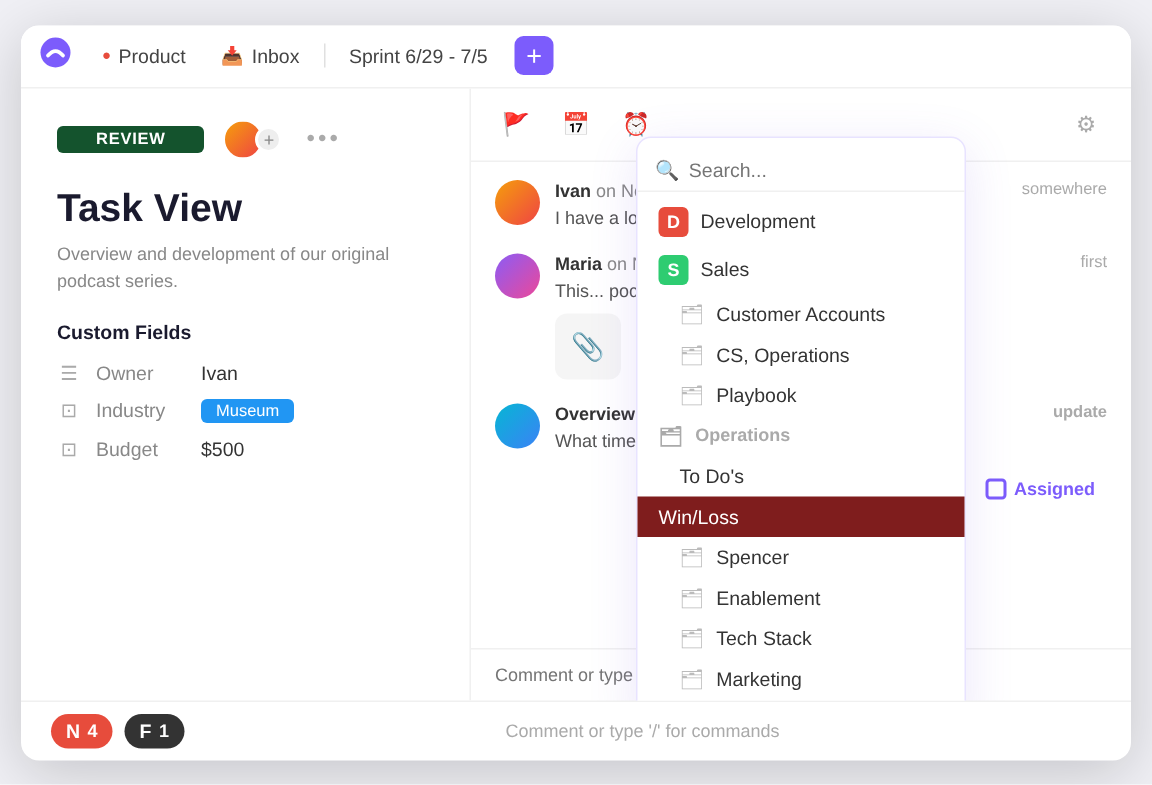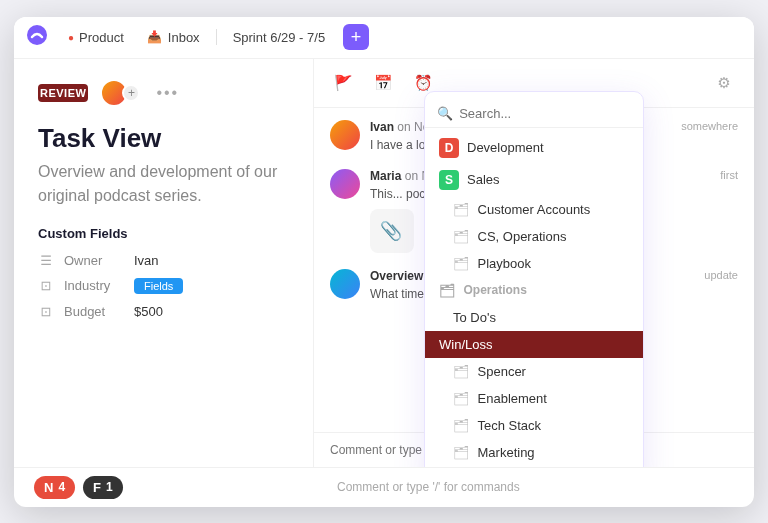--- a/index.html
+++ b/index.html
@@ -78,25 +78,25 @@
       border-right: 1px solid #f0f0f0;
       flex-shrink: 0;
     }
     .left-toolbar {
       display: flex;
       align-items: center;
       margin-bottom: 16px;
       gap: 8px;
     }
     .review-badge {
-      background: #7f1d1d;
+      background: #14532d;
       color: #fff;
       font-size: 11px;
       font-weight: 700;
-      padding: 3px 2px;
+      padding: 3px 26px;
       border-radius: 4px;
       letter-spacing: 0.5px;
     }
     .avatar-group {
       display: flex;
       align-items: center;
       margin-left: 4px;
     }
     .avatar {
       width: 28px;
@@ -131,21 +131,21 @@
       cursor: pointer;
       letter-spacing: 2px;
     }
     .page-title {
       font-size: 26px;
       font-weight: 700;
       color: #1a1a2e;
       margin-bottom: 6px;
     }
     .page-desc {
-      font-size: 16px;
+      font-size: 12px;
       color: #888;
       line-height: 1.5;
       margin-bottom: 18px;
     }
     .section-title {
       font-size: 13px;
       font-weight: 700;
       color: #1a1a2e;
       margin-bottom: 12px;
     }
@@ -433,21 +433,21 @@
       <div class="page-desc">Overview and development of our original podcast series.</div>
       <div class="section-title">Custom Fields</div>
       <div class="field-row">
         <span class="field-icon">☰</span>
         <span class="field-label">Owner</span>
         <span class="field-value">Ivan</span>
       </div>
       <div class="field-row">
         <span class="field-icon">⊡</span>
         <span class="field-label">Industry</span>
-        <span class="field-badge">Fields</span>
+        <span class="field-badge">Museum</span>
       </div>
       <div class="field-row">
         <span class="field-icon">⊡</span>
         <span class="field-label">Budget</span>
         <span class="field-value">$500</span>
       </div>
     </div>
 
     <div class="right-panel">
       <div class="right-toolbar">
@@ -485,23 +485,29 @@
 
         <div class="comment-item">
           <div class="comment-avatar comment-avatar-brendan"></div>
           <div class="comment-body">
             <div class="comment-header">
               <span class="comment-name">Overview</span>
               <span>on Nov 5...</span>
             </div>
             <div class="comment-text">What time peri... overview to incl...</div>
           </div>
-          <div style="font-size:11px;color:#aaa;margin-left:4px;">update</div>
+          <div style="font-size:11px;color:#aaa;margin-left:4px;font-weight:bold;">update</div>
         </div>
 
+        <div style="display:flex;justify-content:flex-end;padding-right:8px;margin-top:4px;">
+          <div class="assigned-check">
+            <div class="check-box"></div>
+            <span>Assigned</span>
+          </div>
+        </div>
       </div>
       <div class="comment-input-area">
         <input class="comment-input" placeholder="Comment or type '/' for commands" style="">
       </div>
     </div>
 
     <div class="dropdown-overlay">
       <div class="dropdown-search">
         <span class="search-icon-dd">🔍</span>
         <input style="border: none; outline: none; font-size: 13px; color: #6d28d9; width: 100%; background: transparent;" placeholder="Search...">

